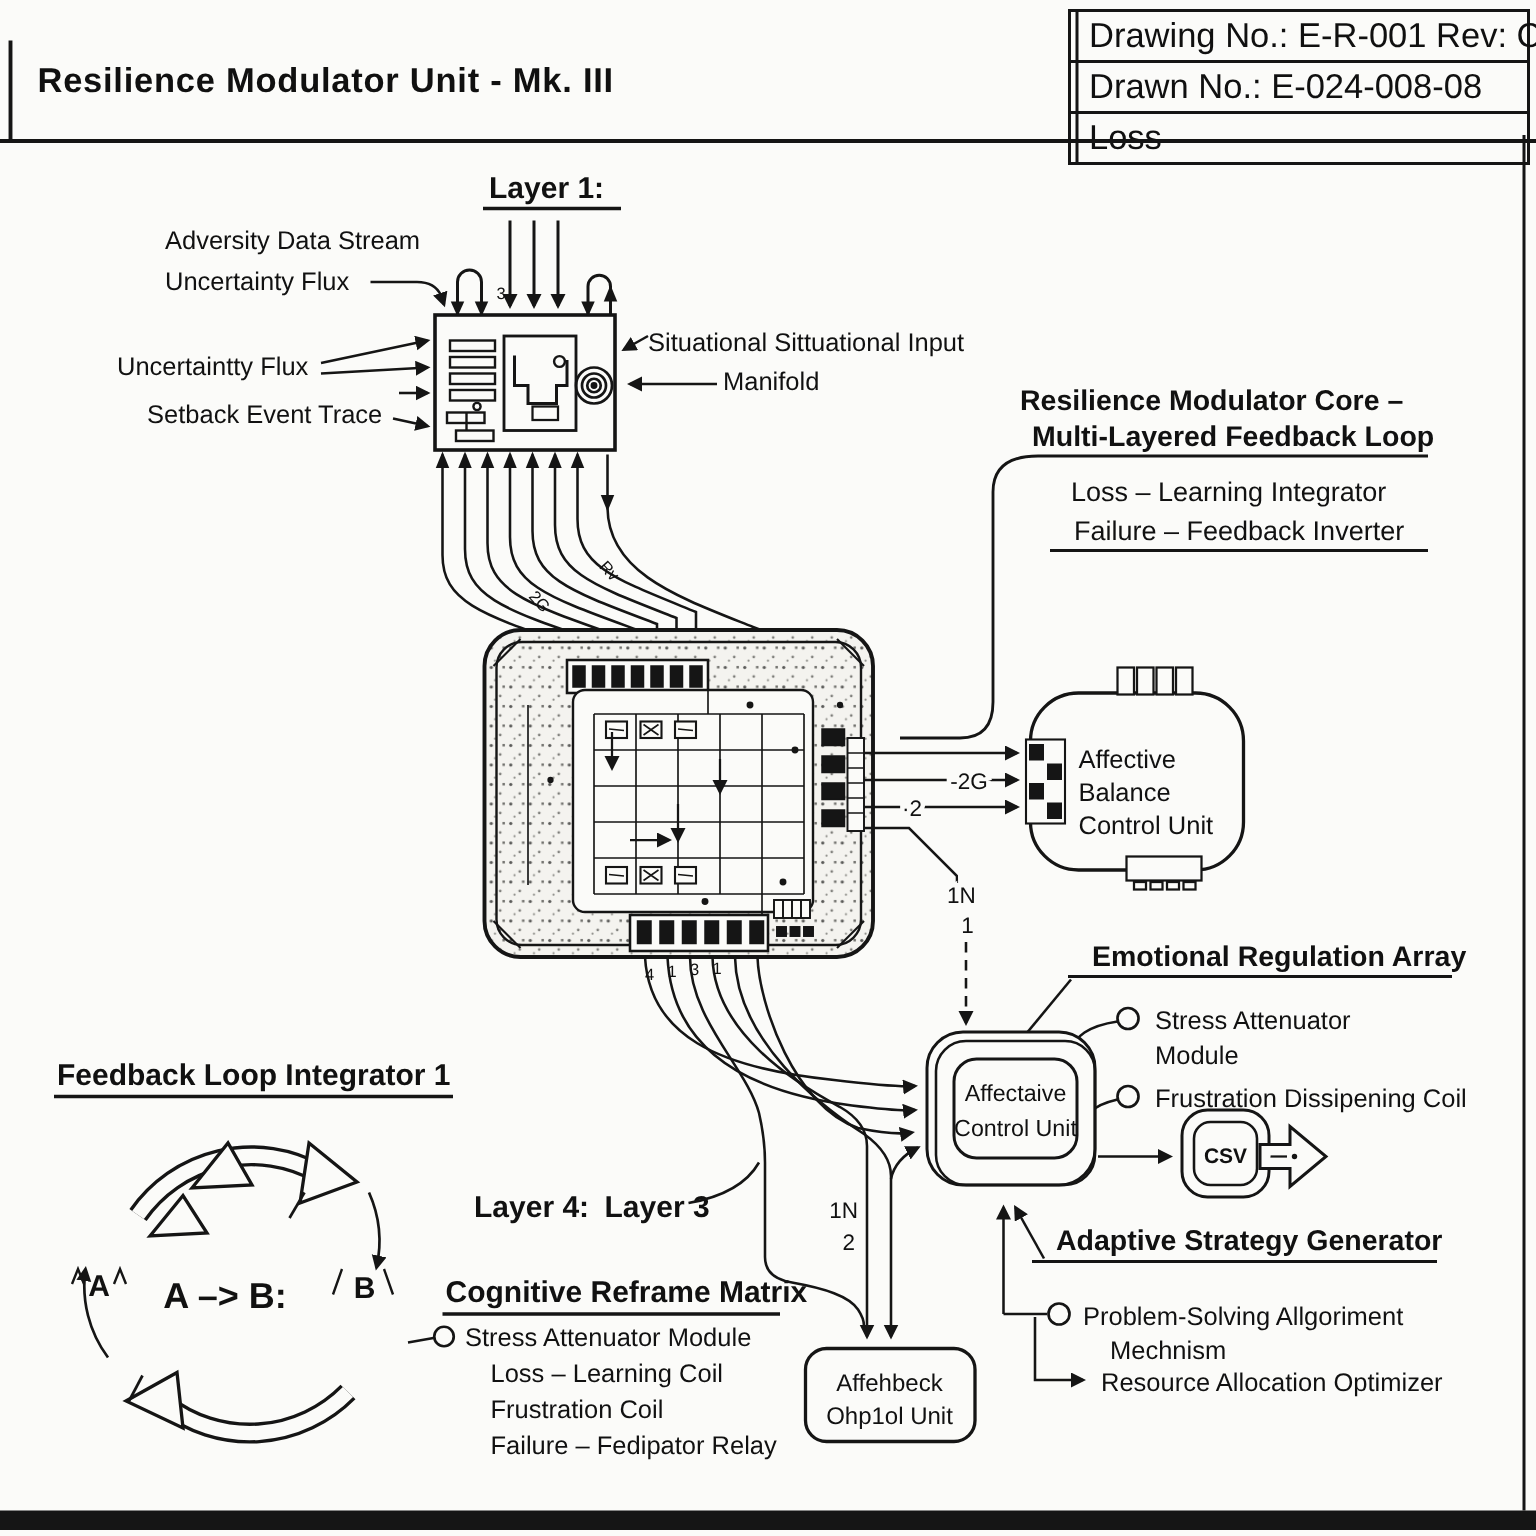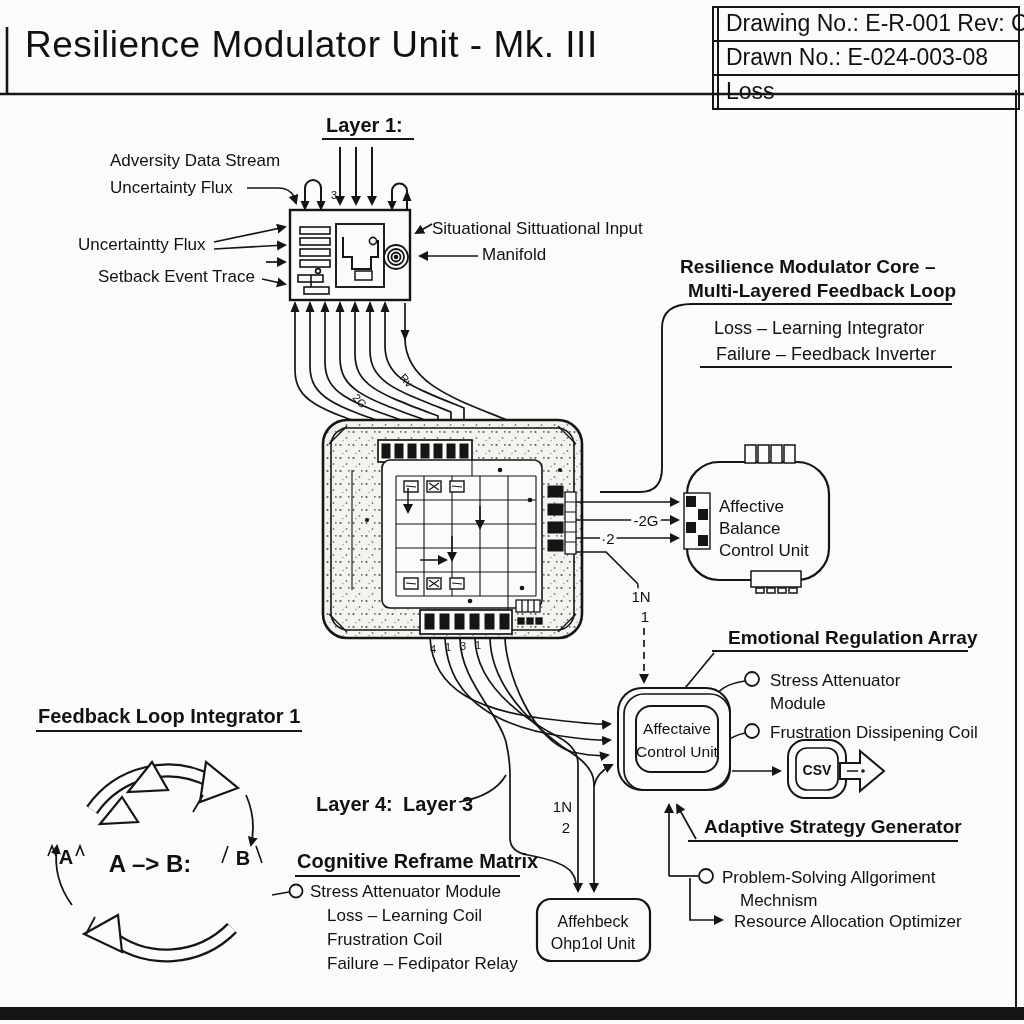--- a/index.html
+++ b/index.html
@@ -1,18 +1,18 @@
 <!DOCTYPE html>
 <html><head>
 <meta charset="utf-8">
 <style>
   html,body{margin:0;padding:0;background:#e8e8e8;}
   .page{position:relative;width:1024px;height:1024px;background:#fbfbf9;overflow:hidden;
         font-family:"Liberation Sans",sans-serif;color:#101010;}
-  .big-title{position:absolute;left:25px;top:24px;font-size:37px;font-weight:400;letter-spacing:.5px;white-space:nowrap;}
+  .big-title{position:absolute;left:25px;top:40px;font-size:23px;font-weight:700;letter-spacing:.5px;white-space:nowrap;}
   .tblock{position:absolute;left:712px;top:6px;width:304px;border:2.5px solid #151515;background:#fbfbf9;}
   .tblock:before{content:"";position:absolute;left:3px;top:0;bottom:0;width:2px;background:#151515;}
   .trow{padding:2px 8px 3px 12px;font-size:23px;border-bottom:2.5px solid #151515;white-space:nowrap;}
   .trow:last-child{border-bottom:none;}
   svg{position:absolute;left:0;top:0;}
   svg text{font-family:"Liberation Sans",sans-serif;fill:#111;}
   .lbl{font-size:17px;}
   .hd{font-size:19px;font-weight:700;}
   .hd2{font-size:20px;font-weight:700;}
   .sub{font-size:18px;}
@@ -22,21 +22,21 @@
 </style>
 </head>
 <body>
 
 <div class="page">
 
   <div class="big-title">Resilience Modulator Unit - Mk. III</div>
 
   <div class="tblock">
     <div class="trow">Drawing No.: E-R-001 Rev: C</div>
-    <div class="trow">Drawn No.: E-024-003-08</div>
+    <div class="trow">Drawn No.: E-024-008-08</div>
     <div class="trow">Loss</div>
   </div>
 
   <svg width="1024" height="1024" viewBox="0 0 1024 1024">
     <defs>
       <marker id="ah" markerUnits="userSpaceOnUse" markerWidth="13" markerHeight="12" refX="8" refY="5" orient="auto">
         <path d="M0,0 L10,5 L0,10 z" fill="#151515"></path>
       </marker>
       <pattern id="speckle" width="13" height="13" patternUnits="userSpaceOnUse">
         <rect width="13" height="13" fill="#f4f3ef"></rect>

